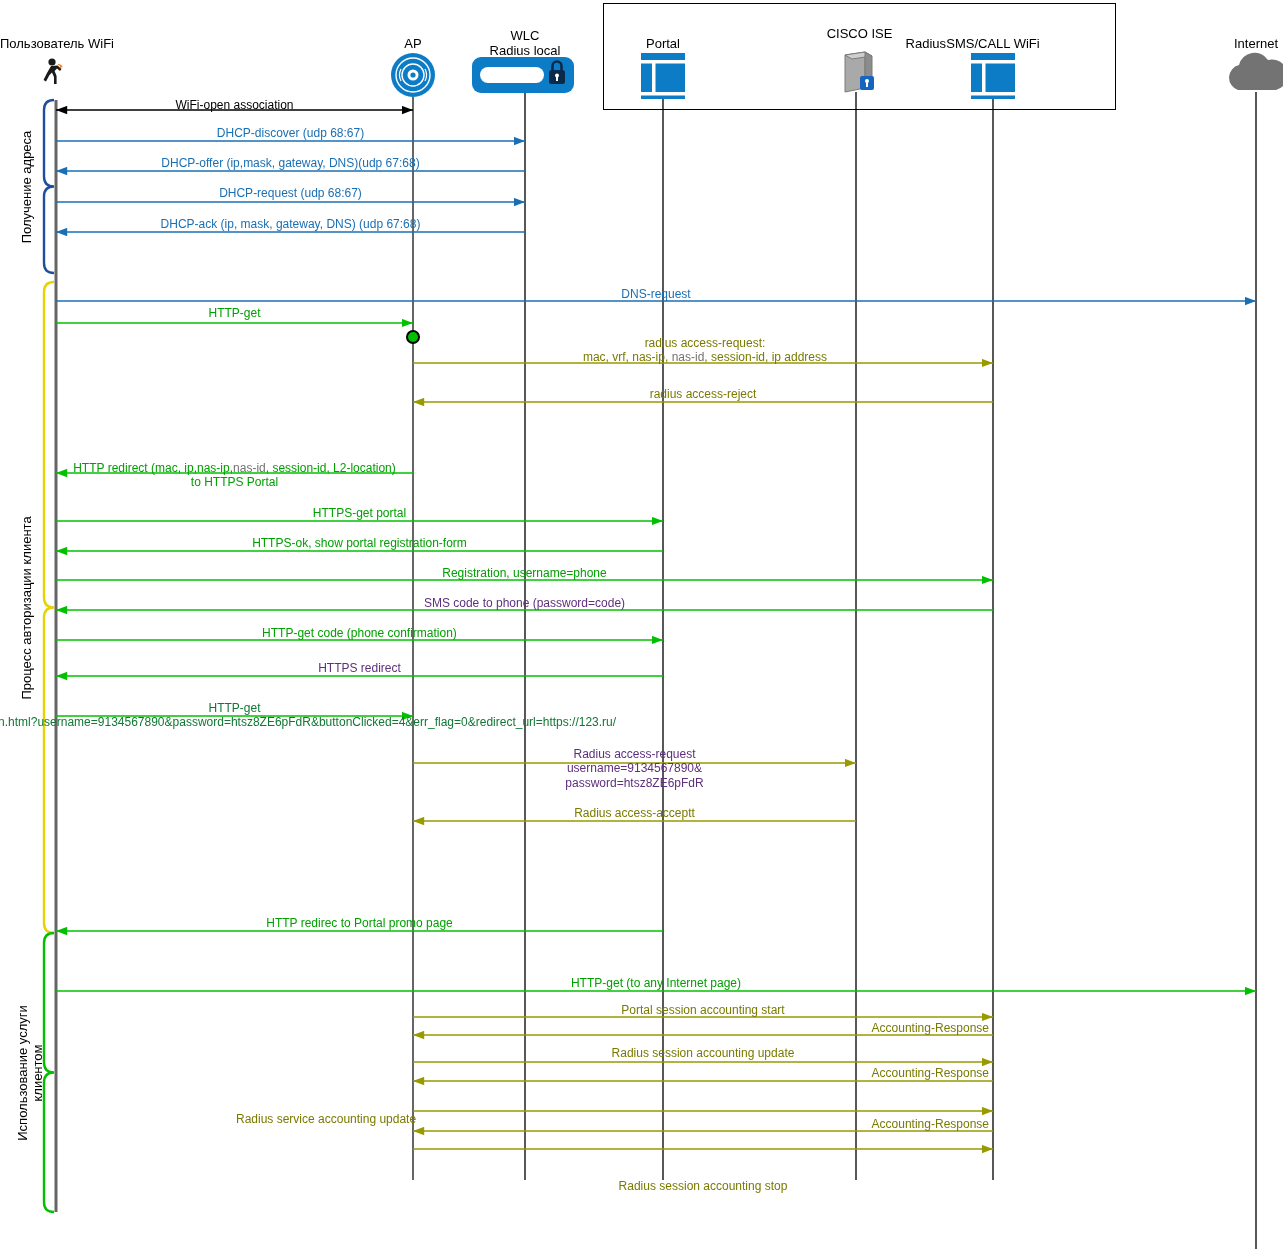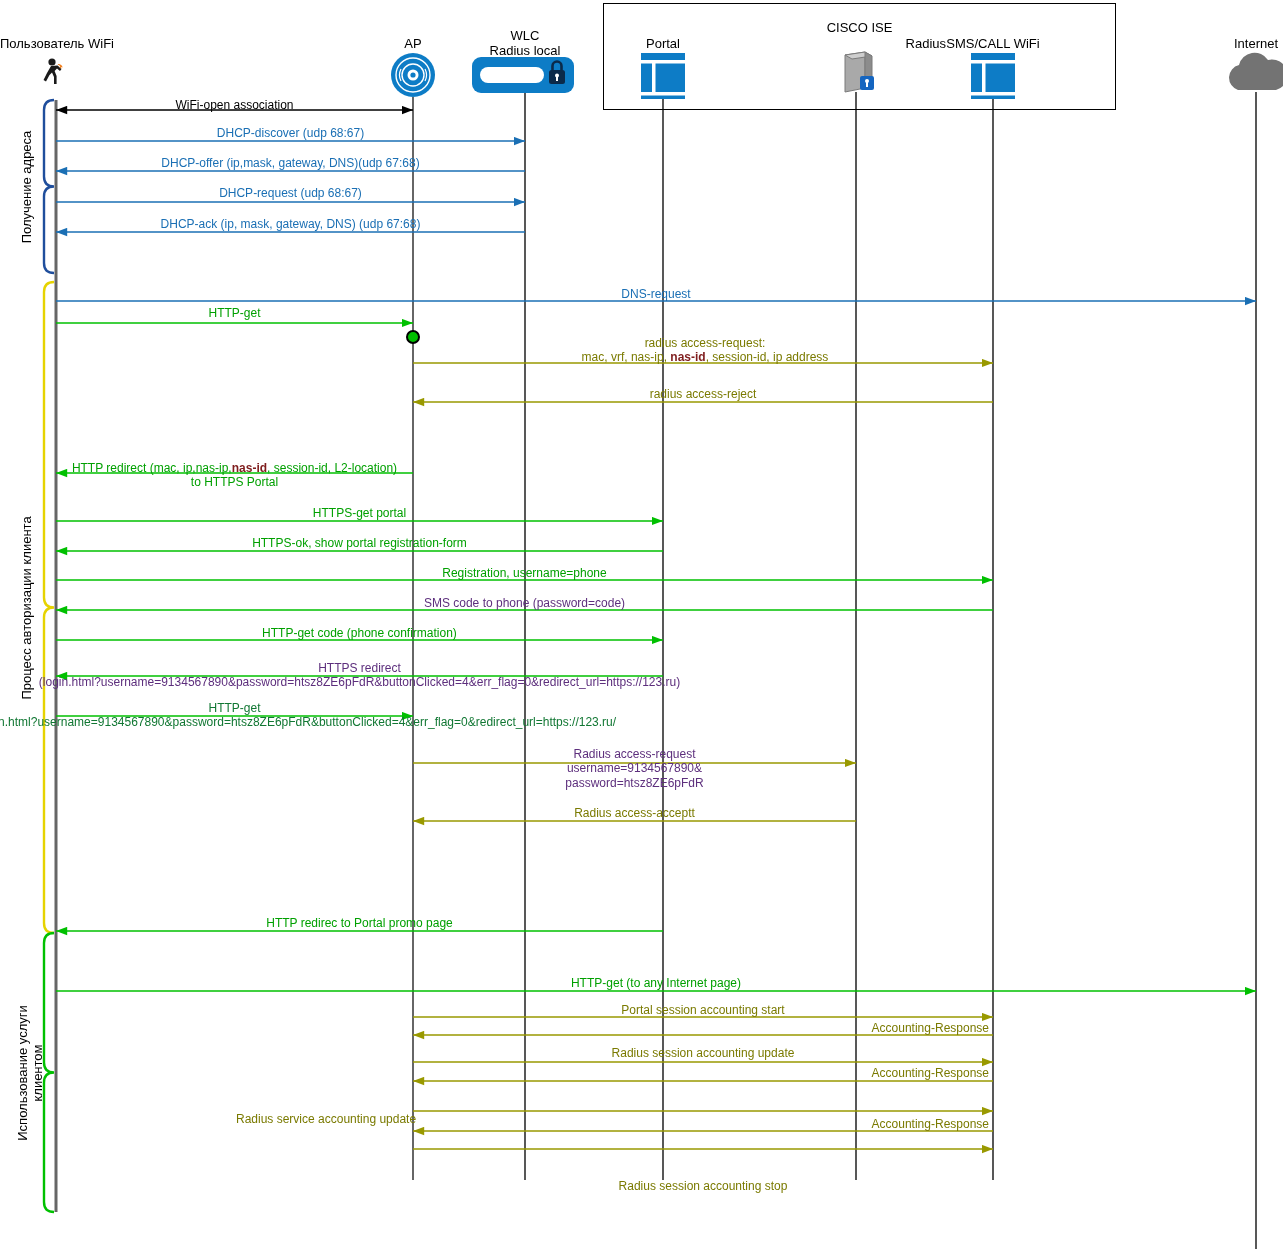--- a/index.html
+++ b/index.html
@@ -10,21 +10,21 @@
   .msg{position:absolute;text-align:center;font-size:12px;line-height:1.2;white-space:nowrap;}
   .participant-name{position:absolute;text-align:center;font-size:13px;color:#000;white-space:nowrap;}
   .grp-box{position:absolute;border:1px solid #000;box-sizing:border-box;}
   .grp-title{position:absolute;text-align:center;font-size:13px;width:100%;}
   .vlabel{position:absolute;font-size:13px;white-space:nowrap;transform-origin:0 0;}
   .blue{color:#1a6fb4;}
   .black{color:#000;}
   .green{color:#00a000;}
   .olive{color:#7a7a00;}
   .purple{color:#5d2f7d;}
-  .red{color:#7f1d1d;font-weight:bold;}
+  .red{color:#737373;}
   .dkgreen{color:#117733;}
 </style>
 </head>
 <body>
 
 <div id="canvas">
 
   <svg class="layer" viewBox="0 0 1283 1249">
     <defs>
       <marker id="ah-blue" markerWidth="9" markerHeight="9" refX="8" refY="3" orient="auto">
@@ -152,21 +152,21 @@
       <rect x="971" y="92" width="44" height="3.5" fill="#ffffff"></rect>
       <rect x="982" y="63" width="3.5" height="29" fill="#ffffff"></rect>
     </g>
 
     <g>
       <path d="M1238 90 a13 13 0 0 1 1 -25 a16 16 0 0 1 29 -5 a12 12 0 0 1 8 30 z" fill="#737373"></path>
     </g>
   </svg>
 
   <div class="grp-box" id="grpbox" style="left: 603px; top: 3px; width: 513px; height: 107px;">
-    <div class="grp-title" style="top:16px;">CISCO ISE</div>
+    <div class="grp-title" style="top:22px;">CISCO ISE</div>
   </div>
 
   <div id="pnames">
       <div class="participant-name" style="left: 0px; width: auto; text-align: left; top: 36px;"><span>Пользователь WiFi</span></div>
       <div class="participant-name" style="left: 323px; width: 180px; text-align: center; top: 36px;"><span>AP</span></div>
       <div class="participant-name" style="left: 435px; width: 180px; top: 28px;"><span>WLC</span><br><span>Radius local</span></div>
       <div class="participant-name" style="left: 573px; width: 180px; text-align: center; top: 36px;"><span>Portal</span></div>
       <div class="participant-name" style="left: 766px; width: 180px; text-align: right; top: 36px;"><span>Radius</span></div>
       <div class="participant-name" style="left: 903px; width: 180px; text-align: center; top: 36px;"><span>SMS/CALL WiFi</span></div>
       <div class="participant-name" style="left: 1166px; width: 180px; text-align: center; top: 36px;"><span>Internet</span></div>
@@ -188,21 +188,21 @@
       <div class="msg blue" style="left: -104px; width: 1520px; text-align: center; top: 287px;"><span>DNS-request</span></div>
       <div class="msg green" style="left: -104px; width: 677px; text-align: center; top: 306px;"><span>HTTP-get</span></div>
       <div class="msg olive" style="left: 255px; width: 900px; text-align: center; top: 336px;"><span>radius access-request:</span><br><span>mac, vrf, nas-ip, <span class="red">nas-id</span>, session-id, ip address</span></div>
       <div class="msg olive" style="left: 253px; width: 900px; text-align: center; top: 387px;"><span>radius access-reject</span></div>
       <div class="msg green" style="left: -104px; width: 677px; text-align: center; top: 461px;"><span>HTTP redirect  (mac, ip,nas-ip,<span class="red">nas-id</span>, session-id, L2-location)</span><br><span>to HTTPS Portal</span></div>
       <div class="msg green" style="left: -104px; width: 927px; text-align: center; top: 506px;"><span>HTTPS-get portal</span></div>
       <div class="msg green" style="left: -104px; width: 927px; text-align: center; top: 536px;"><span>HTTPS-ok, show portal registration-form</span></div>
       <div class="msg green" style="left: -104px; width: 1257px; text-align: center; top: 566px;"><span>Registration, username=phone</span></div>
       <div class="msg purple" style="left: -104px; width: 1257px; text-align: center; top: 596px;"><span>SMS code to phone (password=code)</span></div>
       <div class="msg green" style="left: -104px; width: 927px; text-align: center; top: 626px;"><span>HTTP-get code (phone confirmation)</span></div>
-      <div class="msg purple" style="left: -104px; width: 927px; text-align: center; top: 661px;"><span>HTTPS  redirect</span><br><span>(login.html?username=9134567890&amp;password=htsz8ZE6pFdR&amp;buttonClicked=4&amp;err_flag=0&amp;redirect_url=https://123.ru)</span></div>
+      <div class="msg purple" style="left: -104px; width: 927px; text-align: center; top: 661px;"><span>HTTPS  redirect</span><br></div>
       <div class="msg dkgreen" style="left: -104px; width: 677px; text-align: center; top: 701px;"><span>HTTP-get</span><br><span>http://192.0.2.1/login.html?username=9134567890&amp;password=htsz8ZE6pFdR&amp;buttonClicked=4&amp;err_flag=0&amp;redirect_url=https://123.ru/</span></div>
       <div class="msg purple" style="left: 253px; width: 763px; text-align: center; top: 747px;"><span>Radius access-request</span><br><span>username=9134567890&amp;</span><br><span>password=htsz8ZE6pFdR</span></div>
       <div class="msg olive" style="left: 253px; width: 763px; text-align: center; top: 806px;"><span>Radius access-acceptt</span></div>
       <div class="msg green" style="left: -104px; width: 927px; text-align: center; top: 916px;"><span>HTTP redirec to Portal promo page</span></div>
       <div class="msg green" style="left: -104px; width: 1520px; text-align: center; top: 976px;"><span>HTTP-get (to any Internet page)</span></div>
       <div class="msg olive" style="left: 253px; width: 900px; text-align: center; top: 1003px;"><span>Portal session accounting start</span></div>
       <div class="msg olive" style="left: 413px; width: 576px; text-align: right; top: 1021px;"><span>Accounting-Response</span></div>
       <div class="msg olive" style="left: 253px; width: 900px; text-align: center; top: 1046px;"><span>Radius session accounting update</span></div>
       <div class="msg olive" style="left: 413px; width: 576px; text-align: right; top: 1066px;"><span>Accounting-Response</span></div>
       <div class="msg olive" style="left: 236px; width: 900px; text-align: left; top: 1096px; margin-top: 16px;"><span>Radius service accounting update</span></div>

